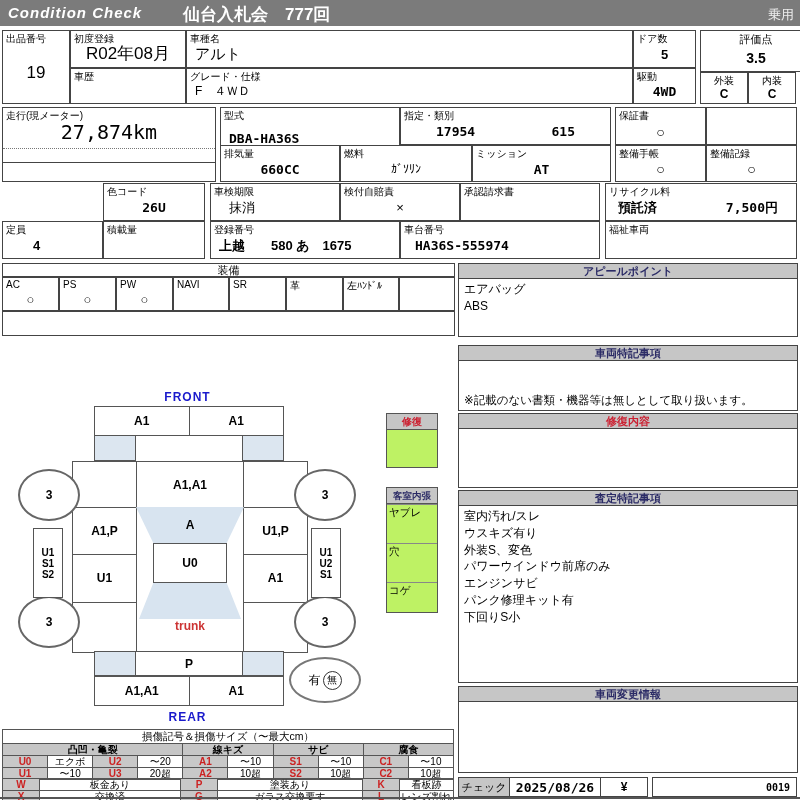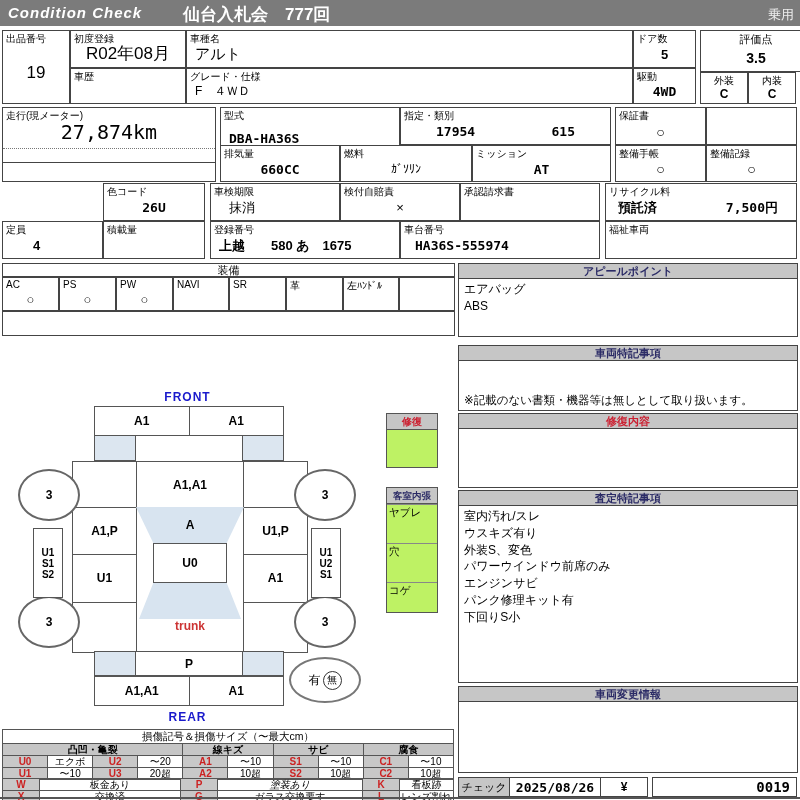--- a/index.html
+++ b/index.html
@@ -50,21 +50,21 @@
   .legend td{border:1px solid #555;font-size:10px;text-align:center;padding:0;height:11px;line-height:11px;overflow:hidden;white-space:nowrap;}
   .legend td.title{height:13px;line-height:13px;font-size:10.5px;background:#fff;}
   .legend td.grp{background:#c6c6c6;font-weight:bold;}
   .legend td.code{background:#c8c8c8;color:#c22;font-weight:bold;}
   .legend tr.dotted td{border-top:1px dotted #888;}
   
   .fstrip{position:absolute;left:458px;top:777px;width:190px;height:20px;border:1px solid #444;box-sizing:border-box;display:flex;}
   .fcheck{width:50px;background:#c6c6c6;border-right:1px solid #444;font-size:11px;display:flex;align-items:center;justify-content:center;}
   .fdate{width:90px;font-size:13px;font-weight:bold;display:flex;align-items:center;justify-content:center;}
   .fyen{flex:1;border-left:1px solid #444;font-size:12px;font-weight:bold;display:flex;align-items:center;justify-content:center;}
-  .fserial{position:absolute;left:652px;top:777px;width:145px;height:20px;border:1px solid #444;box-sizing:border-box;font-size:14px;font-weight:bold;display:flex;align-items:center;justify-content:flex-end;padding-right:6px;}
+  .fserial{position:absolute;left:652px;top:777px;width:145px;height:20px;border:1px solid #444;box-sizing:border-box;font-size:10px;font-weight:bold;display:flex;align-items:center;justify-content:flex-end;padding-right:6px;}
   .botline{position:absolute;left:0;top:797px;width:800px;height:2px;background:#555;}
 </style>
 </head>
 <body>
 
 <div class="topbar">
   <span class="brand">Condition  Check</span>
   <span class="sheet-title">仙台入札会　777回</span>
   <span class="category">乗用</span>
 </div>
@@ -364,21 +364,21 @@
     <td>10超</td>
   </tr>
 </tbody>
   </table>
 <table class="legend" style="left:2px;top:778px;width:452px;">
   <tbody>
       <tr>
     <td class="code" style="width:36px;">W</td>
     <td style="width:140px;">板金あり</td>
     <td class="code" style="width:36px;">P</td>
-    <td style="width:144px;font-style:italic;">塗装あり</td>
+    <td style="width:144px;">塗装あり</td>
     <td class="code" style="width:36px;">K</td>
     <td>看板跡</td>
   </tr>
   <tr>
     <td class="code">X</td>
     <td>交換済</td>
     <td class="code">G</td>
     <td>ガラス交換要す</td>
     <td class="code">L</td>
     <td>レンズ割れ</td>

